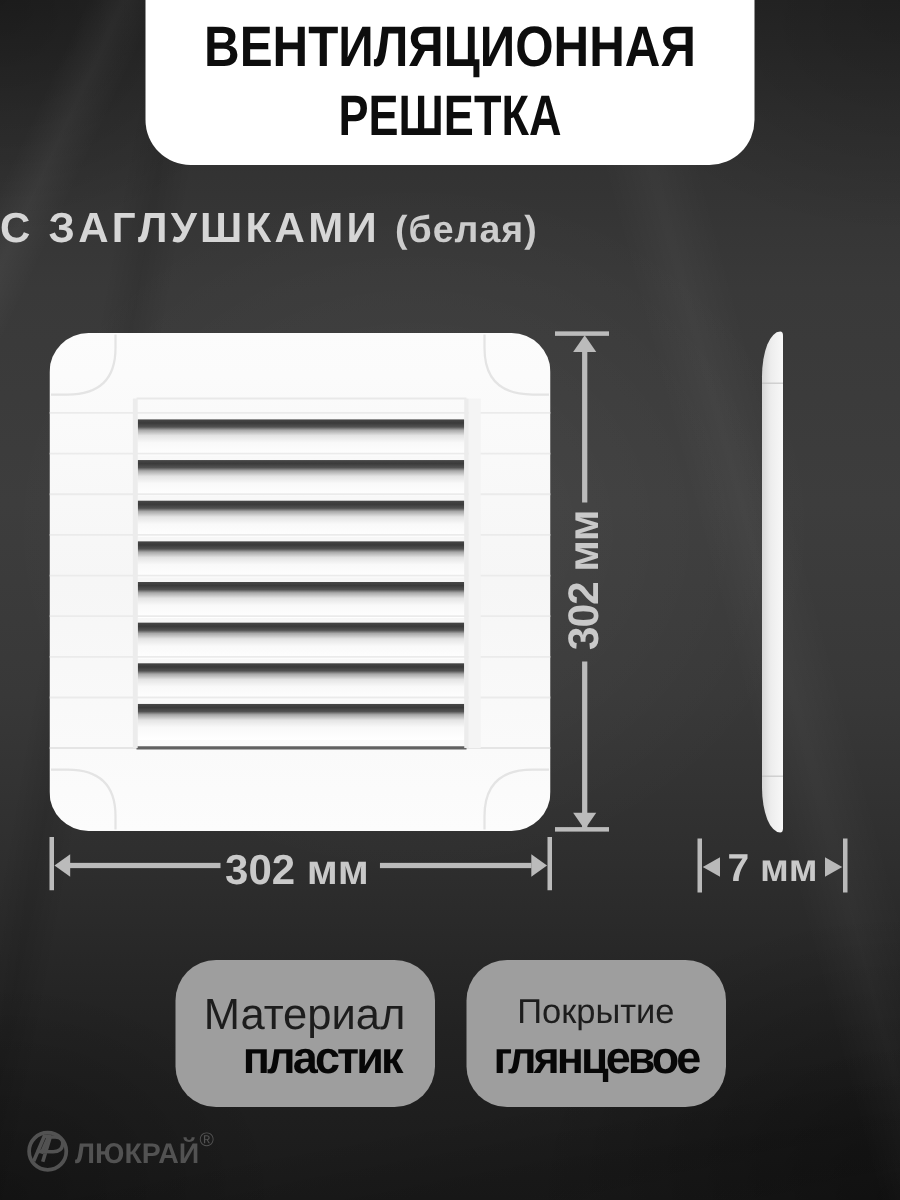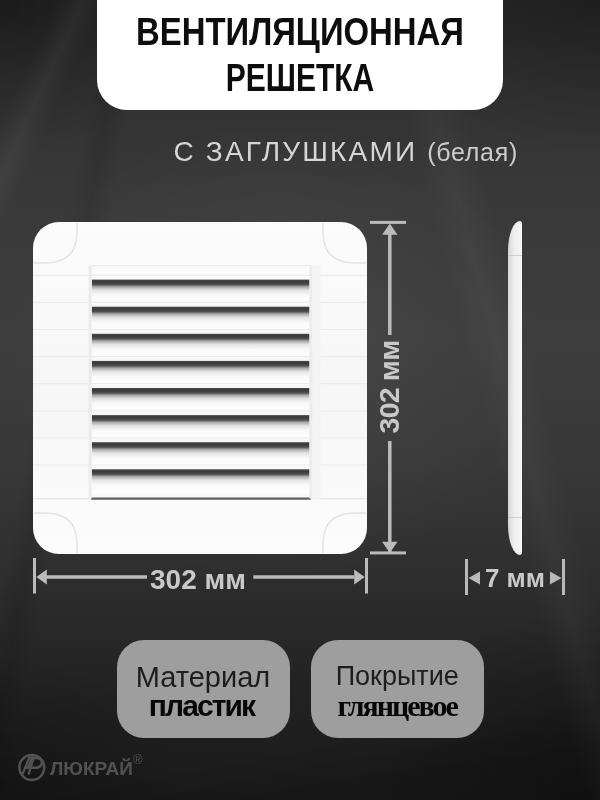--- a/index.html
+++ b/index.html
@@ -30,21 +30,21 @@
 <div class="bg"></div>
 <div class="bg2"></div>
 <div class="bg3"></div>
 
 <div class="abs" style="left:97px;top:-40px;width:406px;height:150px;background:#ffffff;border-radius:30px;"></div>
 
 <div class="abs" style="left:97px;top:11.5px;width:406px;height:40px;line-height:40px;text-align:center;font-weight:bold;font-size:38px;color:#0d0d0d;transform:scaleX(0.865);">ВЕНТИЛЯЦИОННАЯ</div>
 
 <div class="abs" style="left:97px;top:58.5px;width:406px;height:39px;line-height:39px;text-align:center;font-weight:bold;font-size:38px;color:#0d0d0d;transform:scaleX(0.79);">РЕШЕТКА</div>
 
-<div class="abs" style="left:0;top:136px;width:518px;text-align:right;color:#d6d6d6;font-size:28px;font-weight:400;letter-spacing:2.2px;">С ЗАГЛУШКАМИ <span style="font-size:25px;color:#cccccc;letter-spacing:0.7px;">(белая)</span></div>
+<div class="abs" style="left:0;top:136px;width:518px;text-align:left;color:#d6d6d6;font-size:28px;font-weight:700;letter-spacing:2.2px;">С ЗАГЛУШКАМИ <span style="font-size:25px;color:#cccccc;letter-spacing:0.7px;">(белая)</span></div>
 
 <svg class="abs" style="left:33px;top:221.5px;" width="334" height="332" viewBox="0 0 334 332">
   <defs>
     <linearGradient id="face" x1="0" y1="0" x2="0" y2="1">
       <stop offset="0" stop-color="#fcfcfc"></stop>
       <stop offset="0.5" stop-color="#f6f6f6"></stop>
       <stop offset="1" stop-color="#fcfcfc"></stop>
     </linearGradient>
     <linearGradient id="slat" x1="0" y1="0" x2="0" y2="1">
       <stop offset="0" stop-color="#474747"></stop>
@@ -155,27 +155,27 @@
     <rect x="107" y="2" width="3" height="36"></rect>
   </g>
 
   <text x="60" y="30" text-anchor="middle" fill="#c9c9c9" font-size="26" font-weight="bold" font-family="Liberation Sans, sans-serif">7 мм</text>
 </svg>
 
 <div class="abs" style="left:116.5px;top:640px;width:173px;height:98px;border-radius:27px;background:#9e9e9e;"></div>
 
 <div class="abs" style="left:116.5px;top:661px;width:173px;text-align:center;font-size:29px;color:#1d1d1d;">Материал</div>
 
-<div class="abs" style="left:115px;top:689px;width:173px;text-align:center;font-size:30px;font-weight:bold;letter-spacing:-1.9px;color:#070707;">пластик</div>
+<div class="abs" style="left:128px;top:689px;width:173px;text-align:center;font-size:30px;font-weight:bold;letter-spacing:-1.9px;color:#070707;">пластик</div>
 
 <div class="abs" style="left:310.5px;top:640px;width:173.5px;height:98px;border-radius:27px;background:#9e9e9e;"></div>
 
-<div class="abs" style="left:310.5px;top:661px;width:173.5px;text-align:center;font-size:27px;color:#1d1d1d;">Покрытие</div>
+<div class="abs" style="left:310.5px;top:661px;width:173.5px;text-align:center;font-size:23px;color:#1d1d1d;">Покрытие</div>
 
-<div class="abs" style="left:310.5px;top:689px;width:173.5px;text-align:center;font-size:30px;font-weight:bold;letter-spacing:-2.0px;color:#070707;font-family:Liberation Serif, serif;">глянцевое</div>
+<div class="abs" style="left:310.5px;top:689px;width:173.5px;text-align:center;font-size:30px;font-weight:bold;letter-spacing:-2.0px;color:#070707;">глянцевое</div>
 
 <svg class="abs" style="left:14px;top:748px;" width="160" height="42" viewBox="0 0 160 42">
 
   <g stroke="#525252" fill="none">
     <circle cx="17.8" cy="19.5" r="12.4" stroke-width="2.5"></circle>
     <path d="M8.5 26 L15.5 9.5 L18.5 9.5 L13.5 21" stroke-width="2.4"></path>
     <path d="M14.5 26.5 L19.5 10 L23 10 Q28.5 10.5 27.8 15 Q27 20 21 19.8 L10.5 19.6" stroke-width="2.4"></path>
   </g>
 
   <text x="36" y="27" fill="#525252" font-size="19" font-weight="bold" letter-spacing="0" font-family="Liberation Sans, sans-serif">ЛЮКРАЙ</text>

